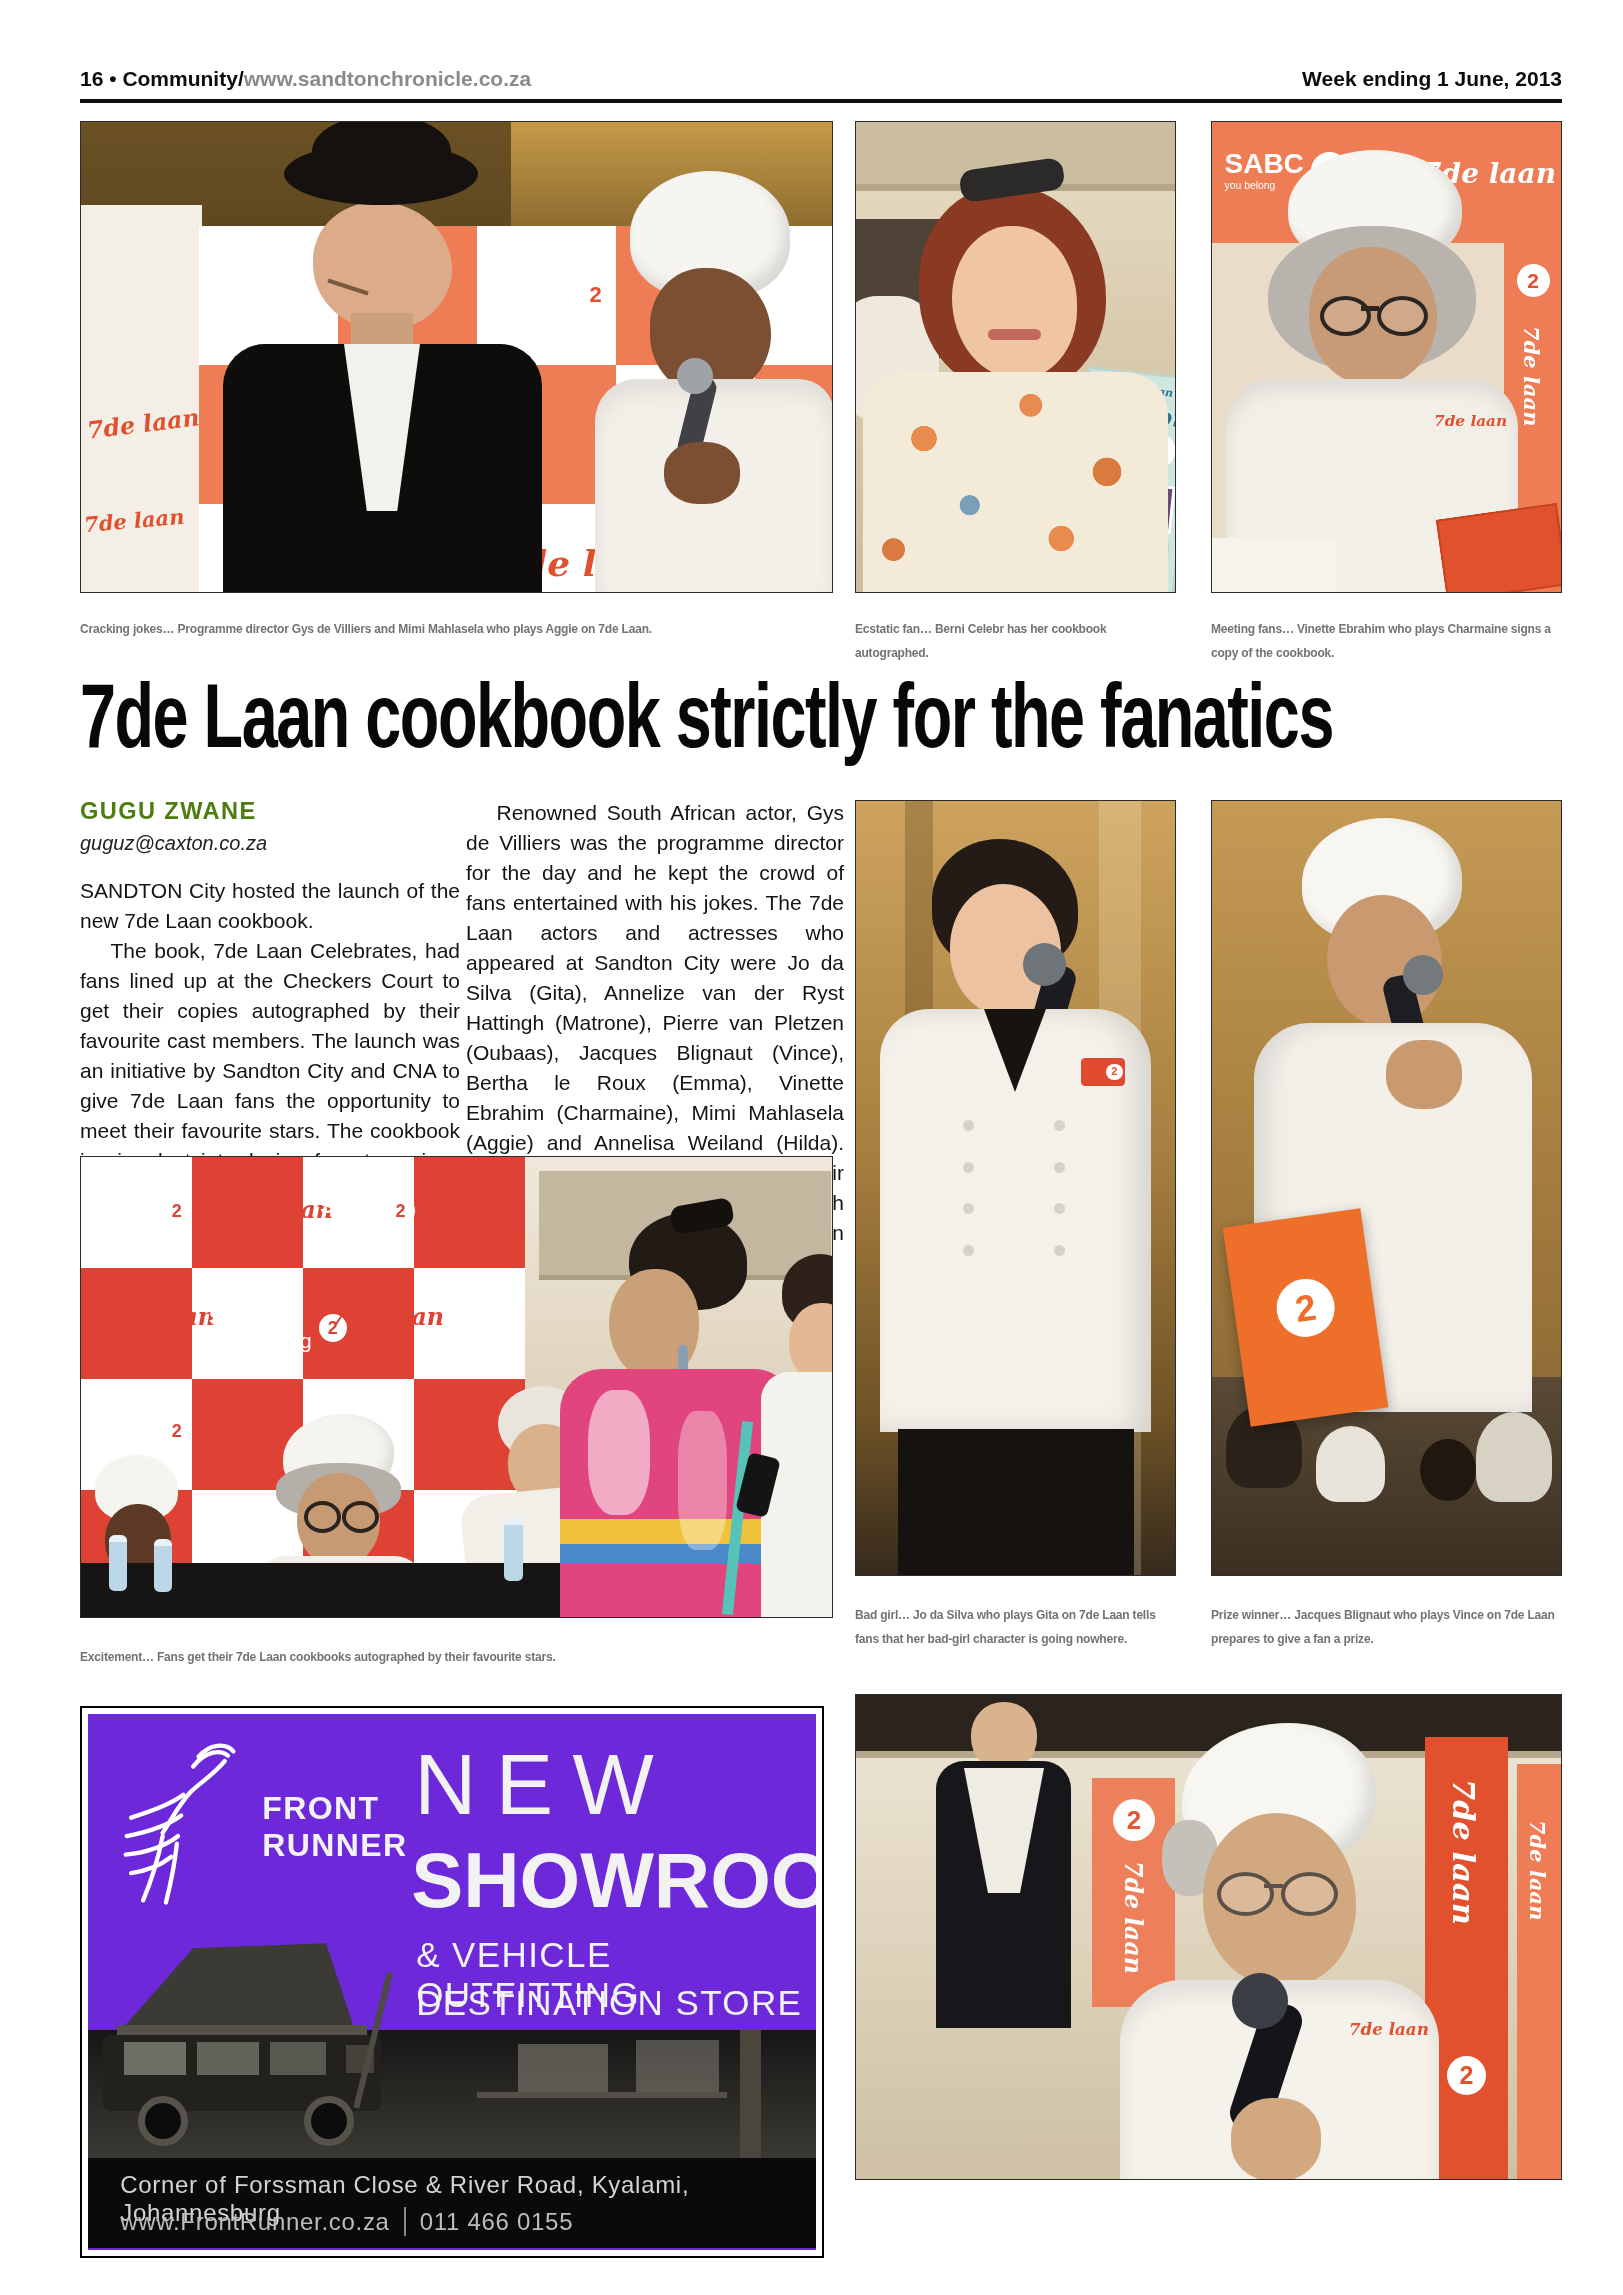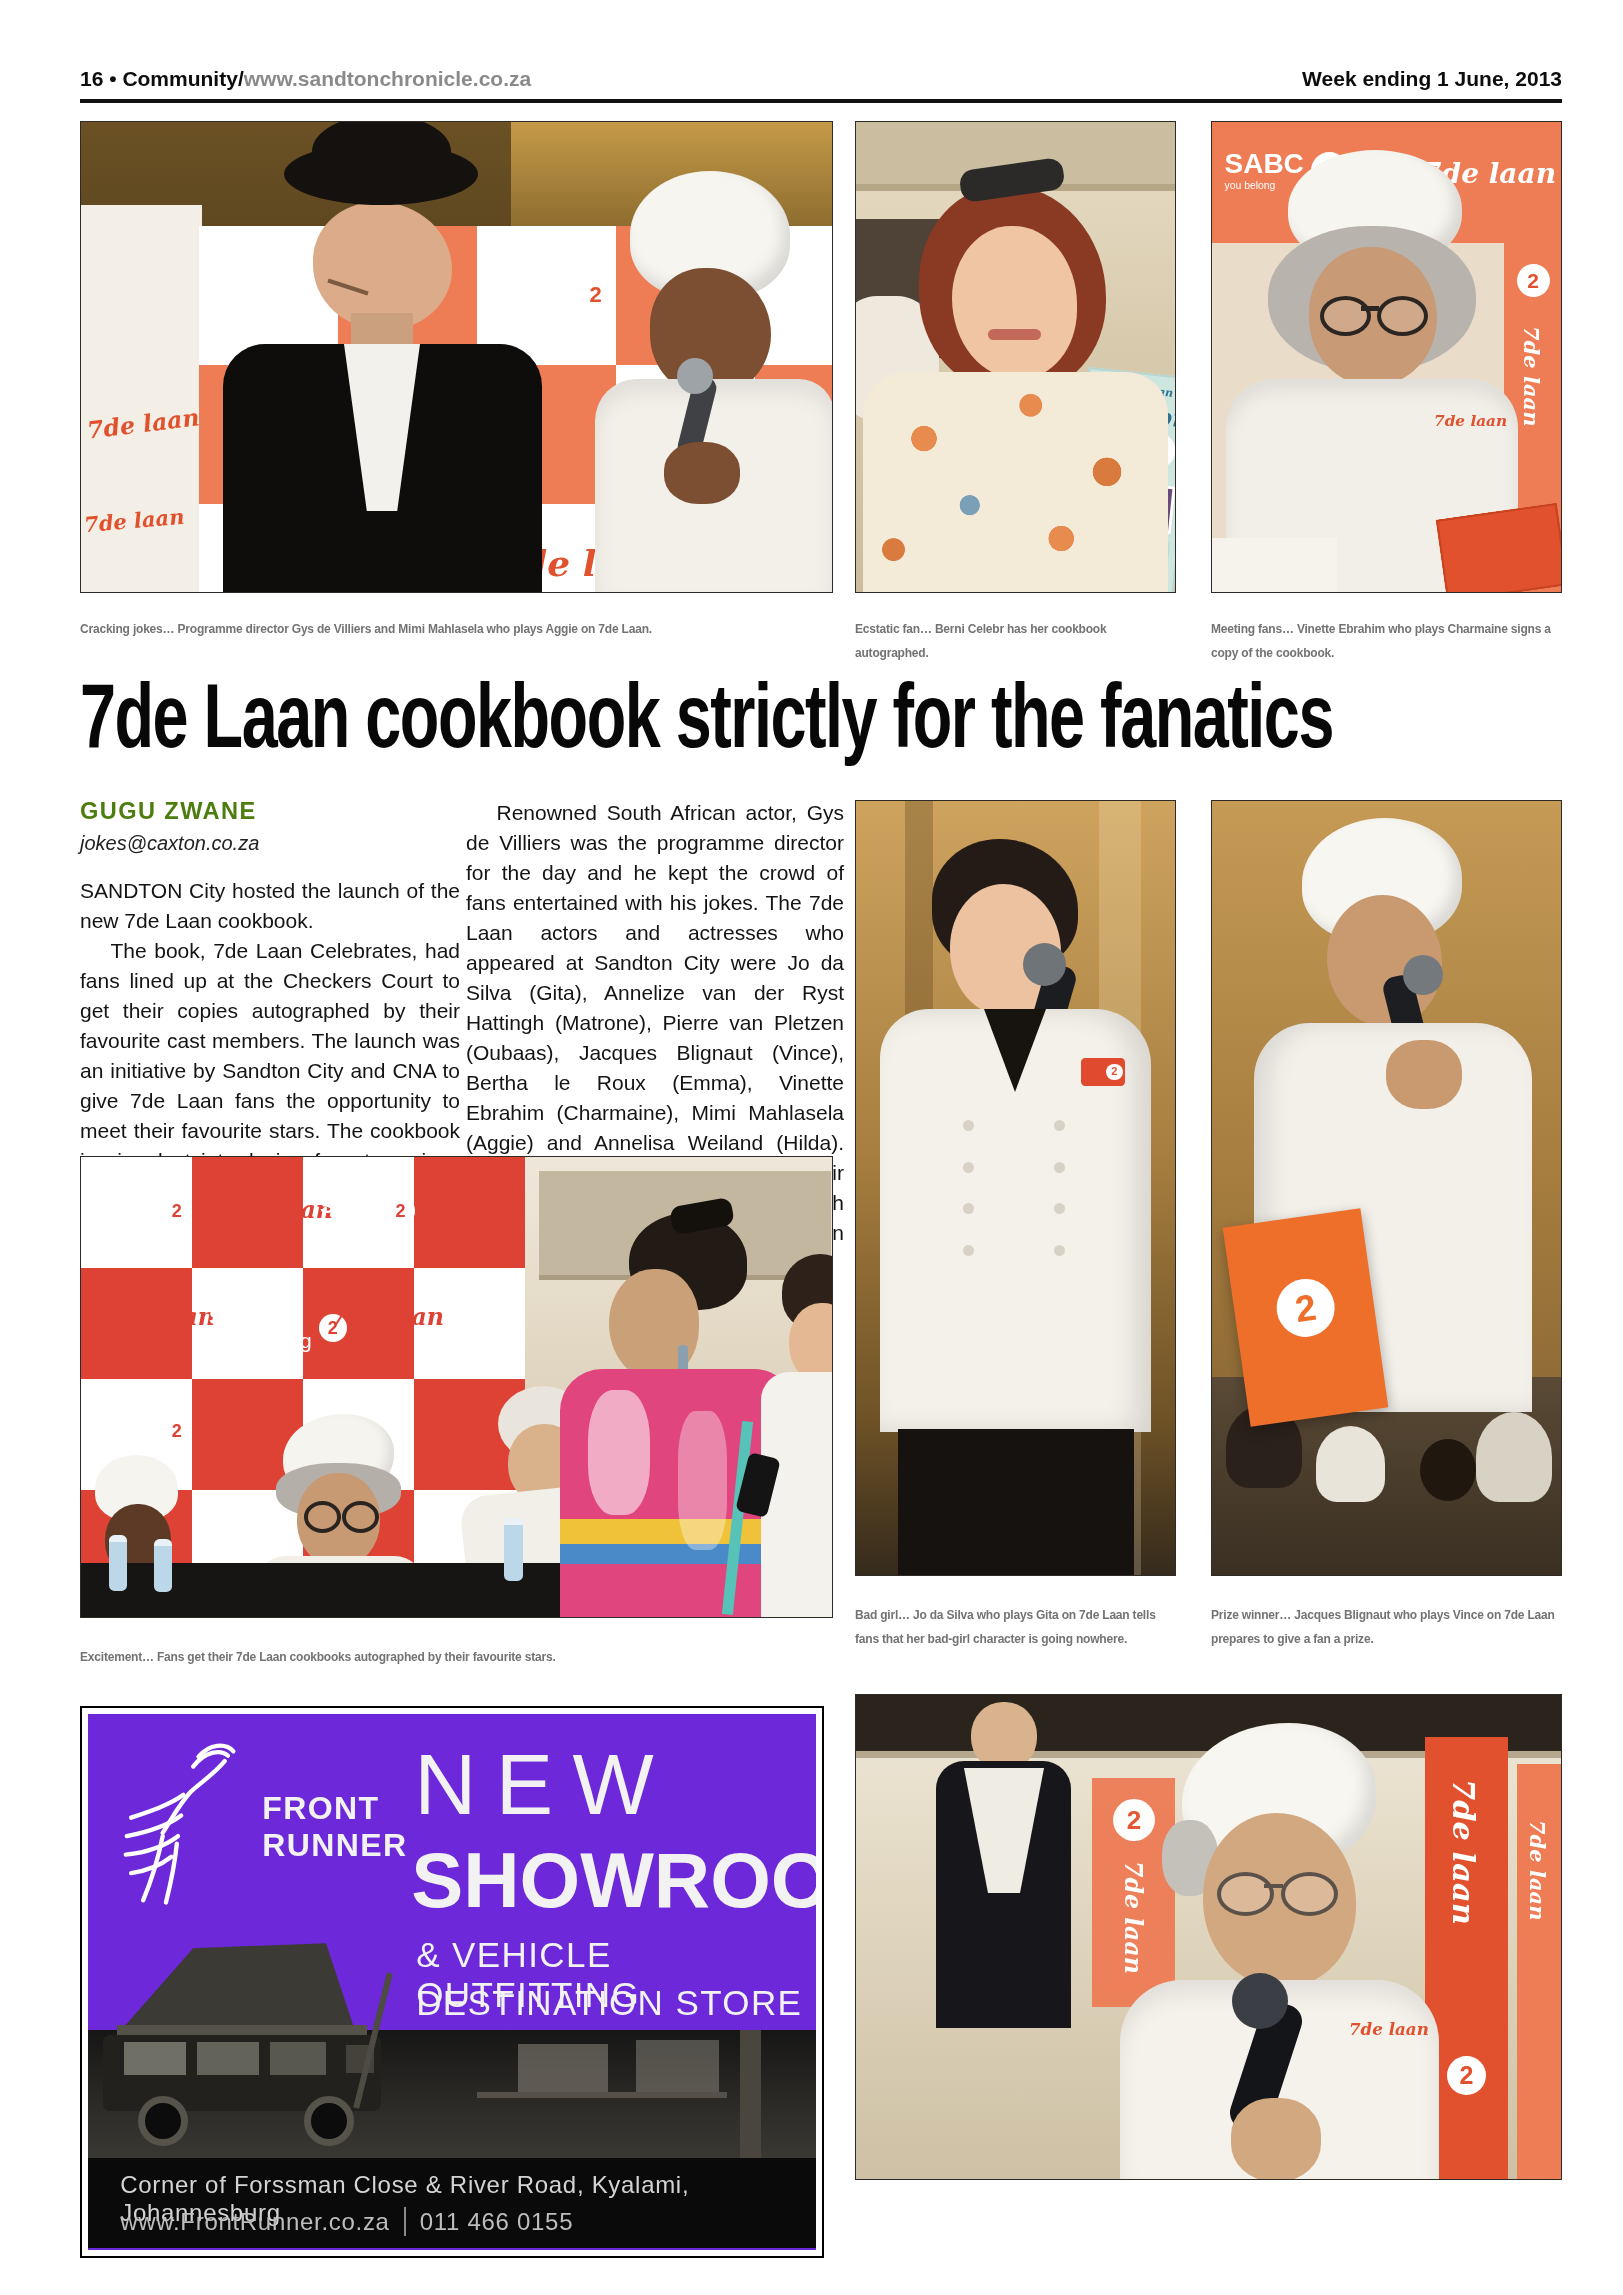--- a/index.html
+++ b/index.html
@@ -134,21 +134,21 @@
 
   <div class="caption" style="left:80px;top:605px;width:736px;">Cracking jokes… Programme director Gys de Villiers and Mimi Mahlasela who plays Aggie on 7de Laan.</div>
   <div class="caption" style="left:855px;top:605px;width:316px;">Ecstatic fan… Berni Celebr has her cookbook autographed.</div>
   <div class="caption" style="left:1211px;top:605px;width:347px;">Meeting fans… Vinette Ebrahim who plays Charmaine signs a copy of the cookbook.</div>
 
   <div class="abs" style="left:80px;top:665px;width:1482px;height:104px;">
     <span style="display:inline-block;white-space:nowrap;font-size:90px;font-weight:700;letter-spacing:-2.1px;transform:scaleX(0.72);transform-origin:0 0;color:#080808;">7de Laan cookbook strictly for the fanatics</span>
   </div>
 
   <div class="abs" style="left:80px;top:798px;font-size:23.6px;font-weight:700;letter-spacing:1.4px;color:#4d7c0f;">GUGU ZWANE</div>
-  <div class="abs" style="left:80px;top:832px;font-size:20px;font-style:italic;color:#222;">jokes@caxton.co.za</div>
+  <div class="abs" style="left:80px;top:832px;font-size:20px;font-style:italic;color:#222;">guguz@caxton.co.za</div>
 
   <div class="bodytext" style="left:80px;top:876px;width:380px;">
     <p>SANDTON City hosted the launch of the new 7de Laan cookbook.</p>
     <p class="indent">The book, 7de Laan Celebrates, had fans lined up at the Checkers Court to get their copies autographed by their favourite cast members. The launch was an initiative by Sandton City and CNA to give 7de Laan fans the opportunity to meet their favourite stars. The cookbook is aimed at introducing fans to various dishes that have been personally put together by the stars.</p>
   </div>
   <div class="bodytext" style="left:466px;top:798px;width:378px;">
     <p class="indent">Renowned South African actor, Gys de Villiers was the programme director for the day and he kept the crowd of fans entertained with his jokes. The 7de Laan actors and actresses who appeared at Sandton City were Jo da Silva (Gita), Annelize van der Ryst Hattingh (Matrone), Pierre van Pletzen (Oubaas), Jacques Blignaut (Vince), Bertha le Roux (Emma), Vinette Ebrahim (Charmaine), Mimi Mahlasela (Aggie) and Annelisa Weiland (Hilda). They all met their biggest fans and their fans got the opportunity to interact with them and participate in a fun quiz to win prizes.</p>
   </div>
 
   <div class="photo" style="left:80px;top:1156px;width:753px;height:462px;background:#e4dac8;">

